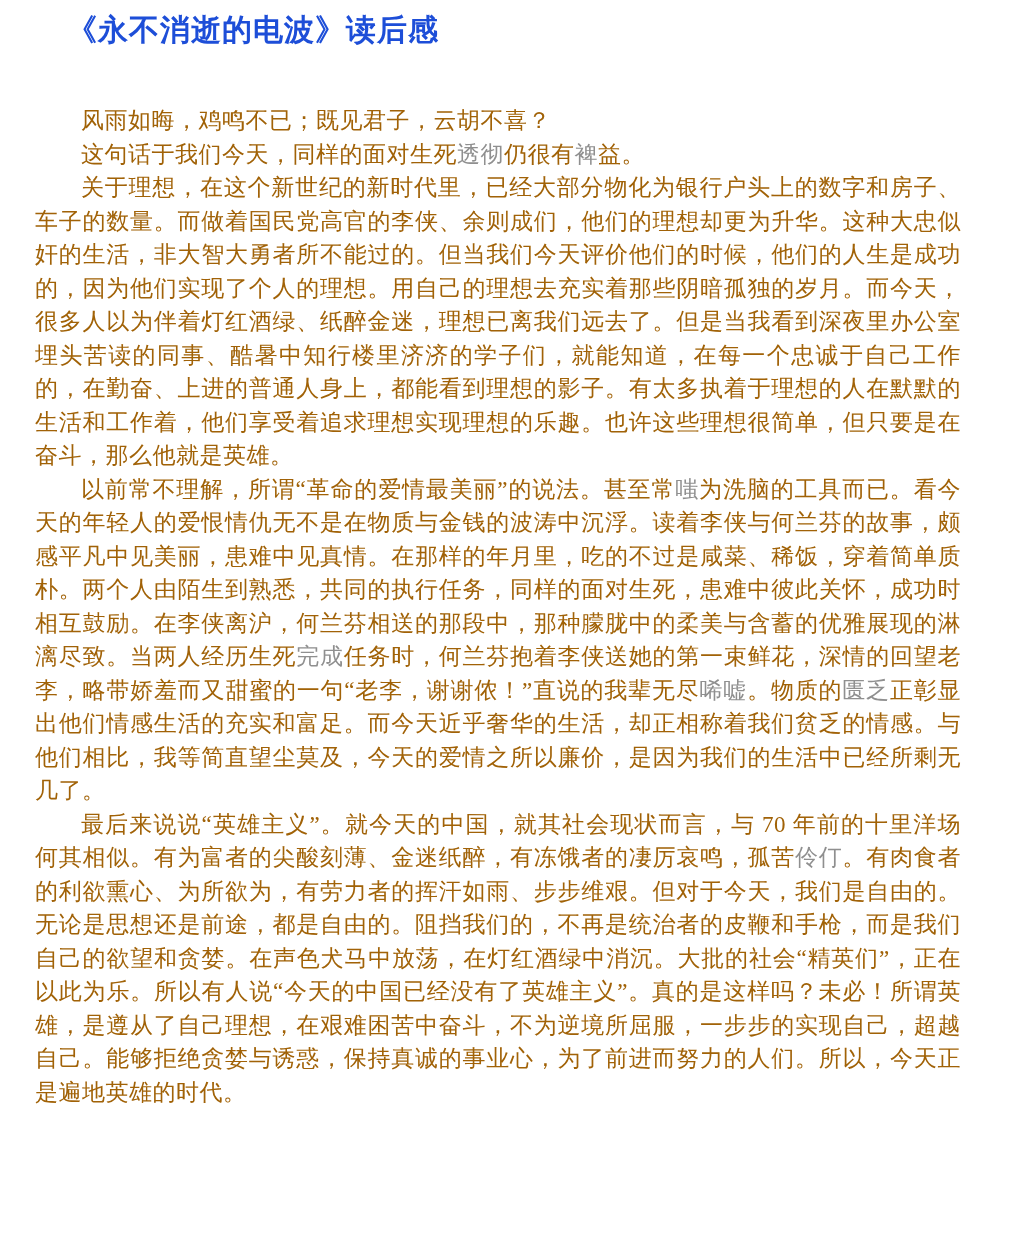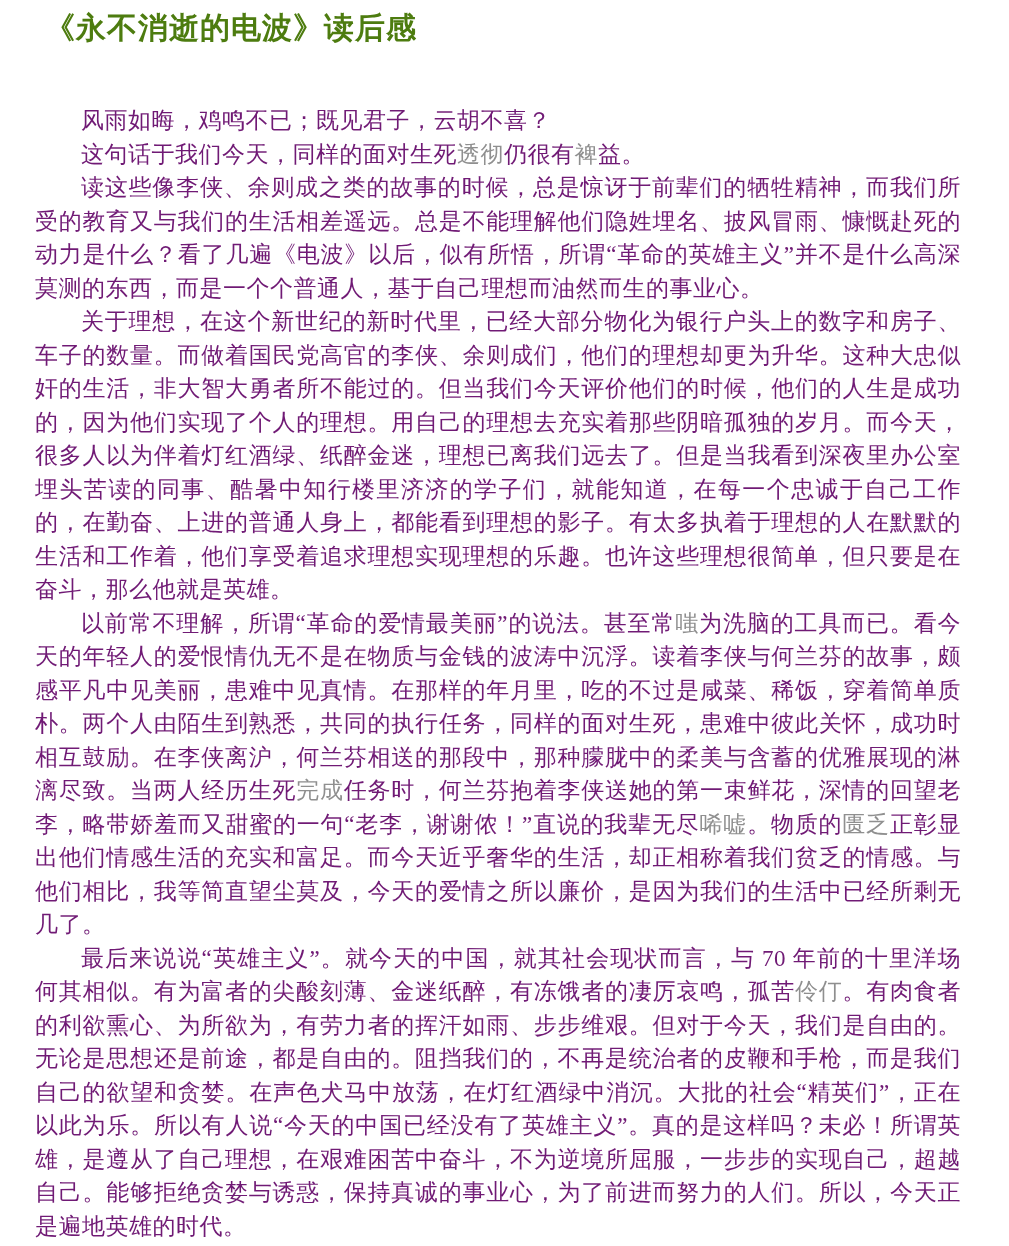--- a/index.html
+++ b/index.html
@@ -12,53 +12,52 @@
     width: 1009px;
     height: 1246px;
     box-sizing: border-box;
     background: #ffffff;
     padding: 12px 48px 0 35px;
     overflow: hidden;
     font-family: "Liberation Serif", "DejaVu Serif", serif;
     color: #212121;
   }
   .doc-title {
-    font-family: Liberation Mono, monospace;
+    font-family: Liberation Sans, sans-serif;
     font-weight: bold;
     font-size: 30px;
     line-height: 36px;
-    color: #4d7c0f;
-    margin: 0 0 0 10px;
+    color: #1d4ed8;
+    margin: 0 0 0 32px;
     letter-spacing: 1px;
   }
   .essay-body {
     margin-top: 56px;
     font-size: 23px;
     line-height: 33.5px;
     text-align: justify;
     letter-spacing: 0.5px;
   }
   .essay-body p.para {
     margin: 0;
     padding: 0;
     text-indent: 2em;
   }
   .essay-body span.seg {
-    color: #701a75;
+    color: #a16207;
   }
   .essay-body span.seg.light {
     color: #8f8f8f;
   }
 </style>
 </head>
 <body>
 
 <div class="page">
   <h1 class="doc-title">《永不消逝的电波》读后感</h1>
   <div class="essay-body">
       <p class="para"><span class="seg">风雨如晦，鸡鸣不已；既见君子，云胡不喜？</span></p>
       <p class="para"><span class="seg">这句话于我们今天，同样的面对生死</span><span class="seg light">透彻</span><span class="seg">仍很有</span><span class="seg light">裨</span><span class="seg">益。</span></p>
-      <p class="para"><span class="seg">读这些像李侠、余则成之类的故事的时候，总是惊讶于前辈们的牺牲精神，而我们所受的教育又与我们的生活相差遥远。总是不能理解他们隐姓埋名、披风冒雨、慷慨赴死的动力是什么？看了几遍《电波》以后，似有所悟，所谓“革命的英雄主义”并不是什么高深莫测的东西，而是一个个普通人，基于自己理想而油然而生的事业心。</span></p>
       <p class="para"><span class="seg">关于理想，在这个新世纪的新时代里，已经大部分物化为银行户头上的数字和房子、车子的数量。而做着国民党高官的李侠、余则成们，他们的理想却更为升华。这种大忠似奸的生活，非大智大勇者所不能过的。但当我们今天评价他们的时候，他们的人生是成功的，因为他们实现了个人的理想。用自己的理想去充实着那些阴暗孤独的岁月。而今天，很多人以为伴着灯红酒绿、纸醉金迷，理想已离我们远去了。但是当我看到深夜里办公室埋头苦读的同事、酷暑中知行楼里济济的学子们，就能知道，在每一个忠诚于自己工作的，在勤奋、上进的普通人身上，都能看到理想的影子。有太多执着于理想的人在默默的生活和工作着，他们享受着追求理想实现理想的乐趣。也许这些理想很简单，但只要是在奋斗，那么他就是英雄。</span></p>
       <p class="para"><span class="seg">以前常不理解，所谓“革命的爱情最美丽”的说法。甚至常</span><span class="seg light">嗤</span><span class="seg">为洗脑的工具而已。看今天的年轻人的爱恨情仇无不是在物质与金钱的波涛中沉浮。读着李侠与何兰芬的故事，颇感平凡中见美丽，患难中见真情。在那样的年月里，吃的不过是咸菜、稀饭，穿着简单质朴。两个人由陌生到熟悉，共同的执行任务，同样的面对生死，患难中彼此关怀，成功时相互鼓励。在李侠离沪，何兰芬相送的那段中，那种朦胧中的柔美与含蓄的优雅展现的淋漓尽致。当两人经历生死</span><span class="seg light">完成</span><span class="seg">任务时，何兰芬抱着李侠送她的第一束鲜花，深情的回望老李，略带娇羞而又甜蜜的一句“老李，谢谢侬！”直说的我辈无尽</span><span class="seg light">唏嘘</span><span class="seg">。物质的</span><span class="seg light">匮乏</span><span class="seg">正彰显出他们情感生活的充实和富足。而今天近乎奢华的生活，却正相称着我们贫乏的情感。与他们相比，我等简直望尘莫及，今天的爱情之所以廉价，是因为我们的生活中已经所剩无几了。</span></p>
       <p class="para"><span class="seg">最后来说说“英雄主义”。就今天的中国，就其社会现状而言，与 70 年前的十里洋场何其相似。有为富者的尖酸刻薄、金迷纸醉，有冻饿者的凄厉哀鸣，孤苦</span><span class="seg light">伶仃</span><span class="seg">。有肉食者的利欲熏心、为所欲为，有劳力者的挥汗如雨、步步维艰。但对于今天，我们是自由的。无论是思想还是前途，都是自由的。阻挡我们的，不再是统治者的皮鞭和手枪，而是我们自己的欲望和贪婪。在声色犬马中放荡，在灯红酒绿中消沉。大批的社会“精英们”，正在以此为乐。所以有人说“今天的中国已经没有了英雄主义”。真的是这样吗？未必！所谓英雄，是遵从了自己理想，在艰难困苦中奋斗，不为逆境所屈服，一步步的实现自己，超越自己。能够拒绝贪婪与诱惑，保持真诚的事业心，为了前进而努力的人们。所以，今天正是遍地英雄的时代。</span></p>
     </div>
 </div>
 
 </body></html>

